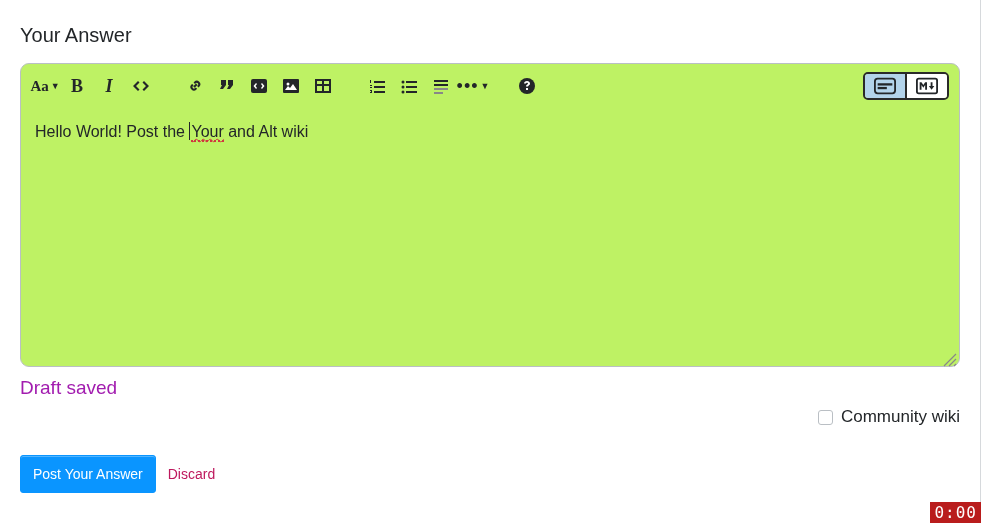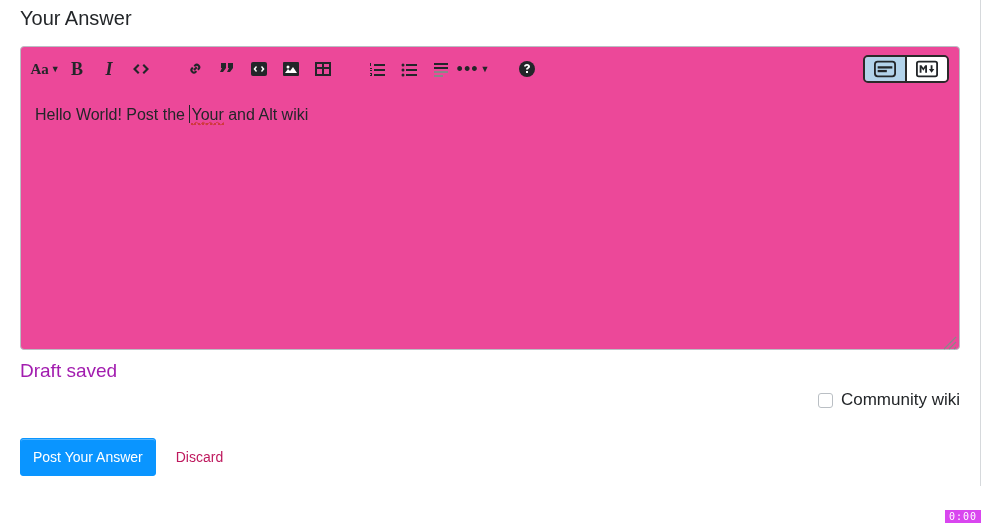--- a/index.html
+++ b/index.html
@@ -9,33 +9,33 @@
     }
     body {
       font-family: -apple-system, BlinkMacSystemFont, "Segoe UI", Arial, sans-serif;
       background: #fff;
       width: 981px;
       height: 523px;
       position: relative;
       color: #232629;
     }
     .container {
-      padding: 7px 20px 10px 20px;
+      padding: 24px 20px 10px 20px;
       border-right: 1px solid #d6d9dc;
     }
     .title {
       font-size: 20px;
       font-weight: 400;
       color: #232629;
       margin-bottom: 16px;
     }
     .editor-box {
       border: 1px solid #babfc4;
-      border-radius: 4px;
-      background: #ec4899;
+      border-radius: 9px;
+      background: #bef264;
     }
     .toolbar {
       display: flex;
       align-items: center;
       padding: 8px 10px;
       gap: 4px;
     }
     .tool-btn {
       width: 28px;
       height: 28px;
@@ -140,21 +140,21 @@
       background: #fff;
       cursor: pointer;
     }
     .wiki-label {
       font-size: 17px;
       color: #232629;
     }
     .action-row {
       display: flex;
       align-items: center;
-      gap: 20px;
+      gap: 12px;
       margin-top: 28px;
     }
     .post-btn {
       background: #0a95ff;
       color: #fff;
       border: 1px solid #0a95ff;
       padding: 10px 12px;
       border-radius: 3px;
       font-size: 14px;
       cursor: pointer;
@@ -164,24 +164,24 @@
       color: #be185d;
       font-size: 14px;
       cursor: pointer;
       background: none;
       border: none;
     }
     .timer {
       position: absolute;
       right: 0;
       bottom: 0;
-      background: #d946ef;
+      background: #b91c1c;
       color: #fff;
       font-family: monospace;
-      font-size: 10px;
+      font-size: 16px;
       padding: 1px 4px;
       letter-spacing: 1px;
     }
     .aa-text {
       font-family: Georgia, serif;
       font-weight: 600;
       font-size: 15px;
     }
     .bold-text {
       font-family: Georgia, serif;

